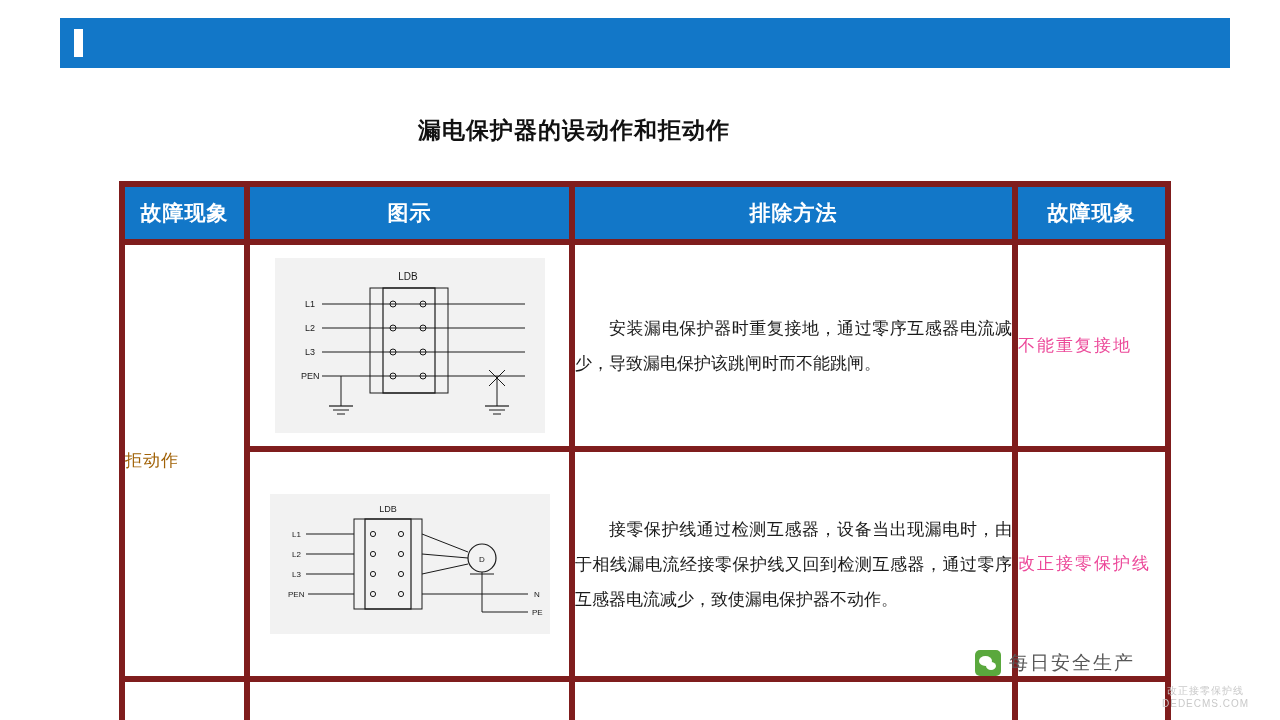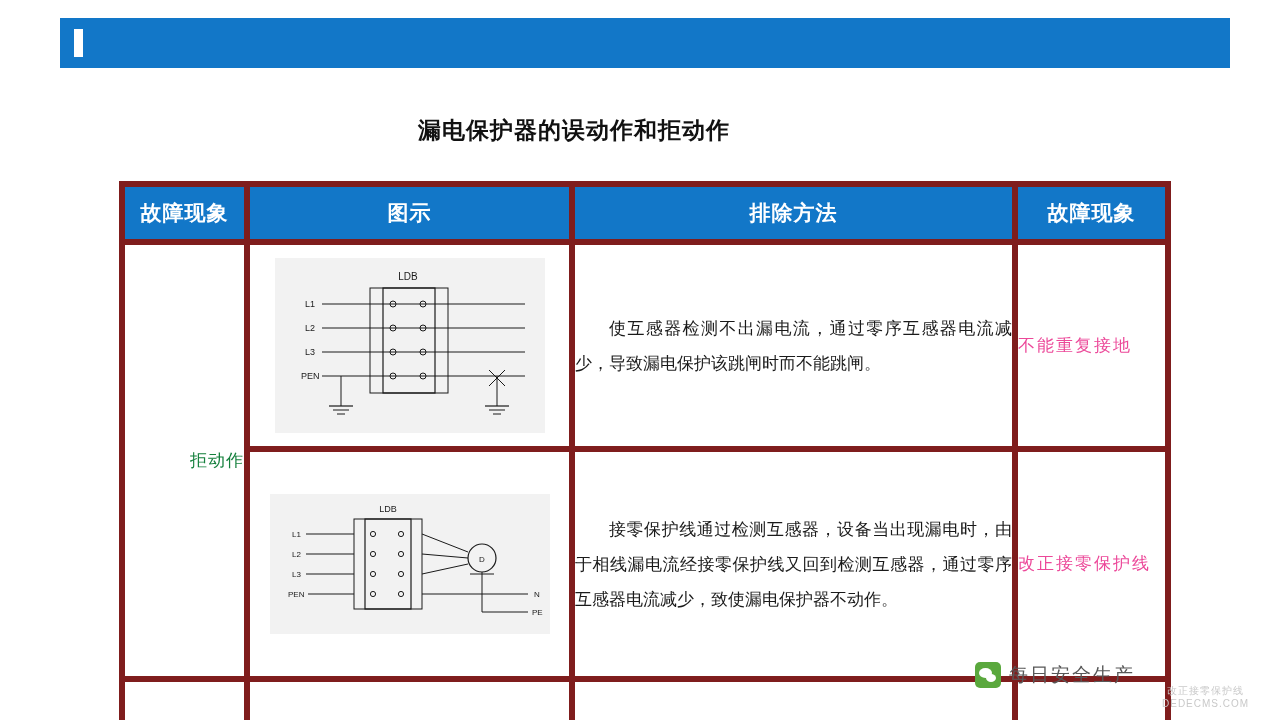--- a/index.html
+++ b/index.html
@@ -95,23 +95,23 @@
     text-align: center;
     letter-spacing: 1px;
     border: 1px solid #1277c8;
   }
   .col1 { width: 125px; }
   .col2 { width: 325px; }
   .col3 { width: 443px; }
   .col4 { width: 153px; }
 
   .cell-phenomenon {
-    text-align: right;
+    text-align: left;
     font-size: 17px;
-    color: #15803d;
+    color: #a16207;
     letter-spacing: 1px;
   }
   .cell-reason {
     font-size: 17px;
     color: #1a1a1a;
     line-height: 35px;
     padding: 8px 12px 8px 10px;
     text-align: justify;
     text-indent: 2em;
   }
@@ -142,21 +142,20 @@
   .wm-account {
     position: absolute;
     left: 975px;
     top: 650px;
     display: flex;
     align-items: center;
     gap: 8px;
     color: #585858;
     font-size: 19px;
     letter-spacing: 2px;
-    margin-top: 12px;
   }
   .wm-logo {
     width: 26px;
     height: 26px;
     border-radius: 5px;
     background: #5aa83d;
     position: relative;
   }
   .wm-logo::before,
   .wm-logo::after {
@@ -250,21 +249,21 @@
 
             <line x1="222" y1="118" x2="222" y2="148" stroke="#1a1a1a" stroke-width="1"></line>
             <line x1="210" y1="148" x2="234" y2="148" stroke="#1a1a1a" stroke-width="1.2"></line>
             <line x1="214" y1="152" x2="230" y2="152" stroke="#1a1a1a" stroke-width="1"></line>
             <line x1="218" y1="156" x2="226" y2="156" stroke="#1a1a1a" stroke-width="1"></line>
             <line x1="214" y1="112" x2="230" y2="128" stroke="#1a1a1a" stroke-width="1"></line>
             <line x1="230" y1="112" x2="214" y2="128" stroke="#1a1a1a" stroke-width="1"></line>
           </svg>
         </div>
       </td>
-      <td class="cell-reason">使互感器检测不出漏电流，通过零序互感器电流减少，导致漏电保护该跳闸时而不能跳闸。</td>
+      <td class="cell-reason">安装漏电保护器时重复接地，通过零序互感器电流减少，导致漏电保护该跳闸时而不能跳闸。</td>
       <td class="cell-method">不能重复接地</td>
     </tr>
 
     <tr class="row2">
       <td>
         <div class="diagram-wrap">
           <svg class="diagram" width="280" height="140" viewBox="0 0 280 140">
             <rect x="0" y="0" width="280" height="140" fill="#f2f2f2"></rect>
             <text x="118" y="18" font-family="Liberation Sans, sans-serif" font-size="9" fill="#1a1a1a" text-anchor="middle">LDB</text>
 

